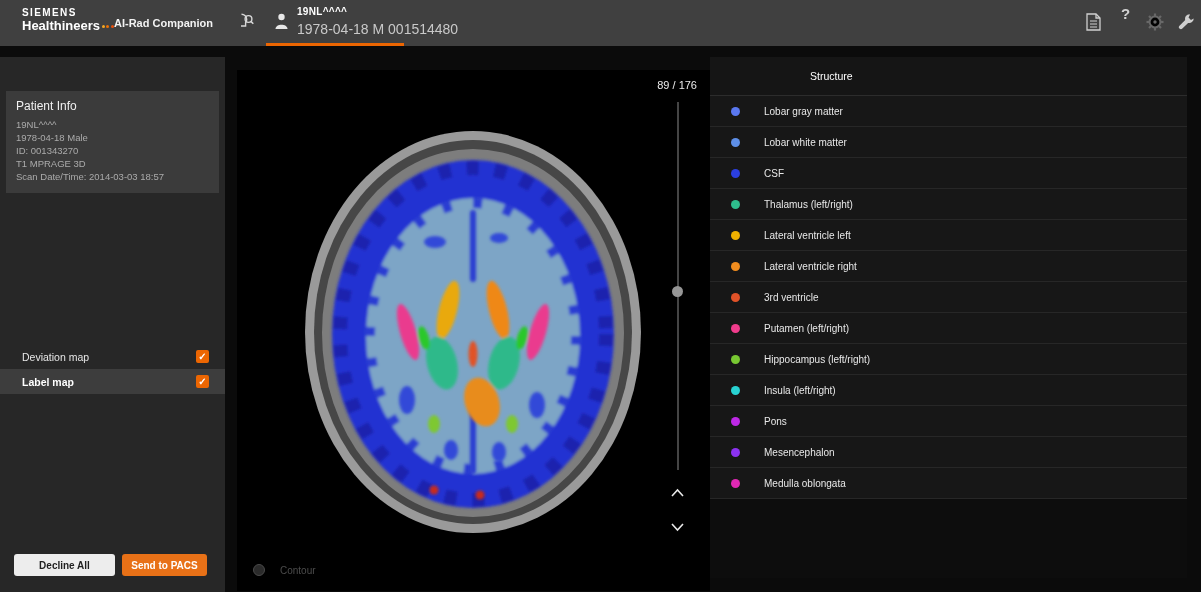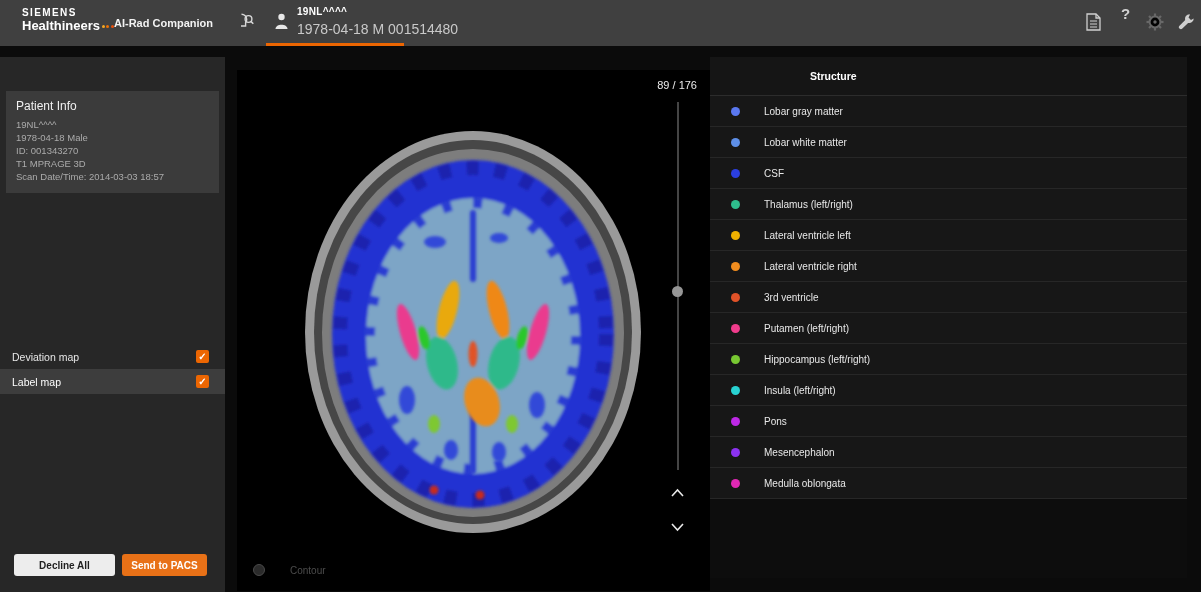--- a/index.html
+++ b/index.html
@@ -23,46 +23,46 @@
   .tb-gear{left:1146px}
   .tb-wrench{left:1178px}
 
   
   .sidebar{position:absolute;left:0;top:57px;width:225px;height:535px;background:#272727}
   .sb-title{padding:14px 0 0 14px;font-size:12px;font-weight:bold;color:#fff}
   .pinfo{position:absolute;left:6px;top:34px;width:213px;background:#3b3b3b;padding:8px 10px 10px}
   .pinfo .pt{font-size:12px;font-weight:normal;color:#f0f0f0;margin-bottom:5px}
   .pinfo .pl{font-size:9.5px;color:#ababab;line-height:13px}
   .maps{position:absolute;left:0;top:287px;width:225px}
-  .map-row{height:25px;display:flex;align-items:center;padding:0 16px 0 12px;cursor:pointer}
+  .map-row{height:25px;display:flex;align-items:center;padding:0 16px 0 22px;cursor:pointer}
   .map-row .ml{font-size:10.5px;color:#e6e6e6;flex:1}
   .map-row.selected{background:#3d3d3d}
-  .map-row.selected .ml{font-weight:normal;color:#fff}
+  .map-row.selected .ml{font-weight:bold;color:#fff}
   .cbx{width:13px;height:13px;background:#EC6602;border-radius:2px;color:#fff;font-size:10px;line-height:13px;text-align:center;font-weight:bold}
   .btn{position:absolute;top:497px;height:22px;border:none;border-radius:3px;font-size:10px;font-weight:bold;font-family:"Liberation Sans",sans-serif;cursor:pointer}
   .btn-decline{left:14px;width:101px;background:#ededed;color:#1f1f1f}
   .btn-send{left:122px;width:85px;background:#e87117;color:#fff}
 
   
   .viewer{position:absolute;left:237px;top:70px;width:473px;height:521px;background:#000}
   .brain{position:absolute;left:0;top:0}
   .slice{position:absolute;top:9px;right:13px;font-size:11px;color:#eaeaea}
   .slider-track{position:absolute;left:440px;top:32px;width:2px;height:368px;background:#454545;cursor:pointer}
   .slider-handle{position:absolute;left:435px;top:216px;width:11px;height:11px;border-radius:50%;background:#969696;cursor:grab}
   .chev{position:absolute;left:433px;cursor:pointer;line-height:0}
   .chev.up{top:418px}
   .chev.down{top:452px}
-  .contour{position:absolute;left:16px;top:494px;display:flex;align-items:center;gap:25px;cursor:pointer}
+  .contour{position:absolute;left:16px;top:494px;display:flex;align-items:center;gap:15px;cursor:pointer}
   .contour .tg{width:12px;height:12px;border-radius:50%;background:#2b2b2b;border:1px solid #4a4a4a}
   .contour .cl{font-size:10px;color:#4c4c4c}
 
   
   .structs{position:absolute;left:710px;top:57px;width:477px;height:521px;background:#0d0d0d}
   .st-header{height:39px;display:flex;align-items:center;background:#151515;border-bottom:1px solid #2c2c2c}
-  .st-header span{margin-left:100px;font-size:10.5px;font-weight:bold;color:#fff}
+  .st-header span{margin-left:100px;font-size:10.5px;font-weight:normal;color:#fff}
   .st-row{height:31px;display:flex;align-items:center;background:#171717;border-bottom:1px solid #272727;cursor:pointer}
   .st-dot{width:9px;height:9px;border-radius:50%;margin-left:21px;flex:none}
   .st-label{margin-left:24px;font-size:10px;color:#e8e8e8}
 </style>
 </head>
 <body>
 
 <div class="topbar">
 
   <div class="brand">

